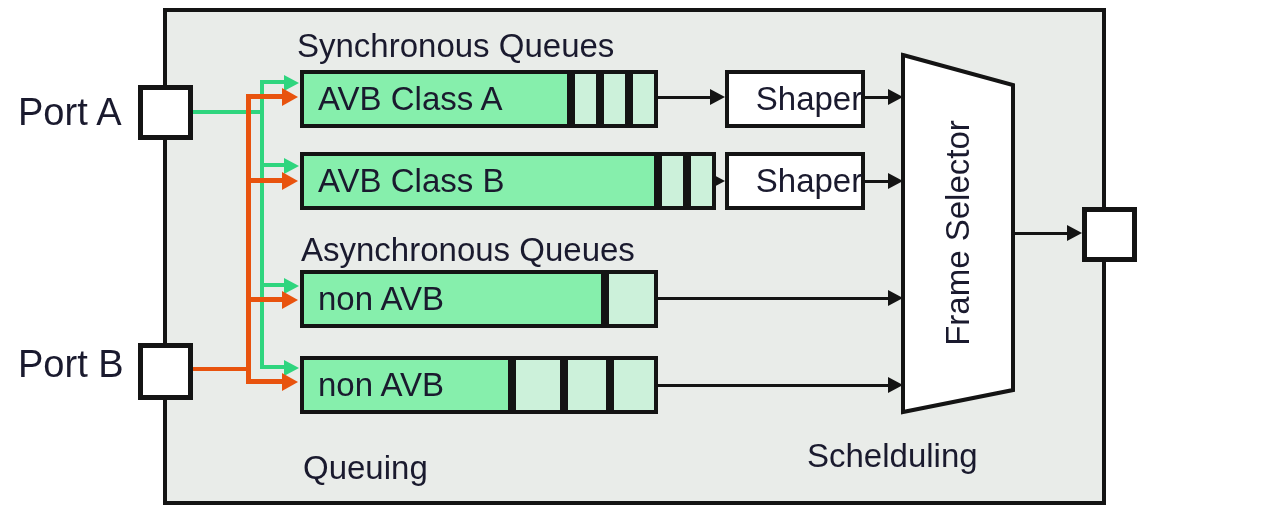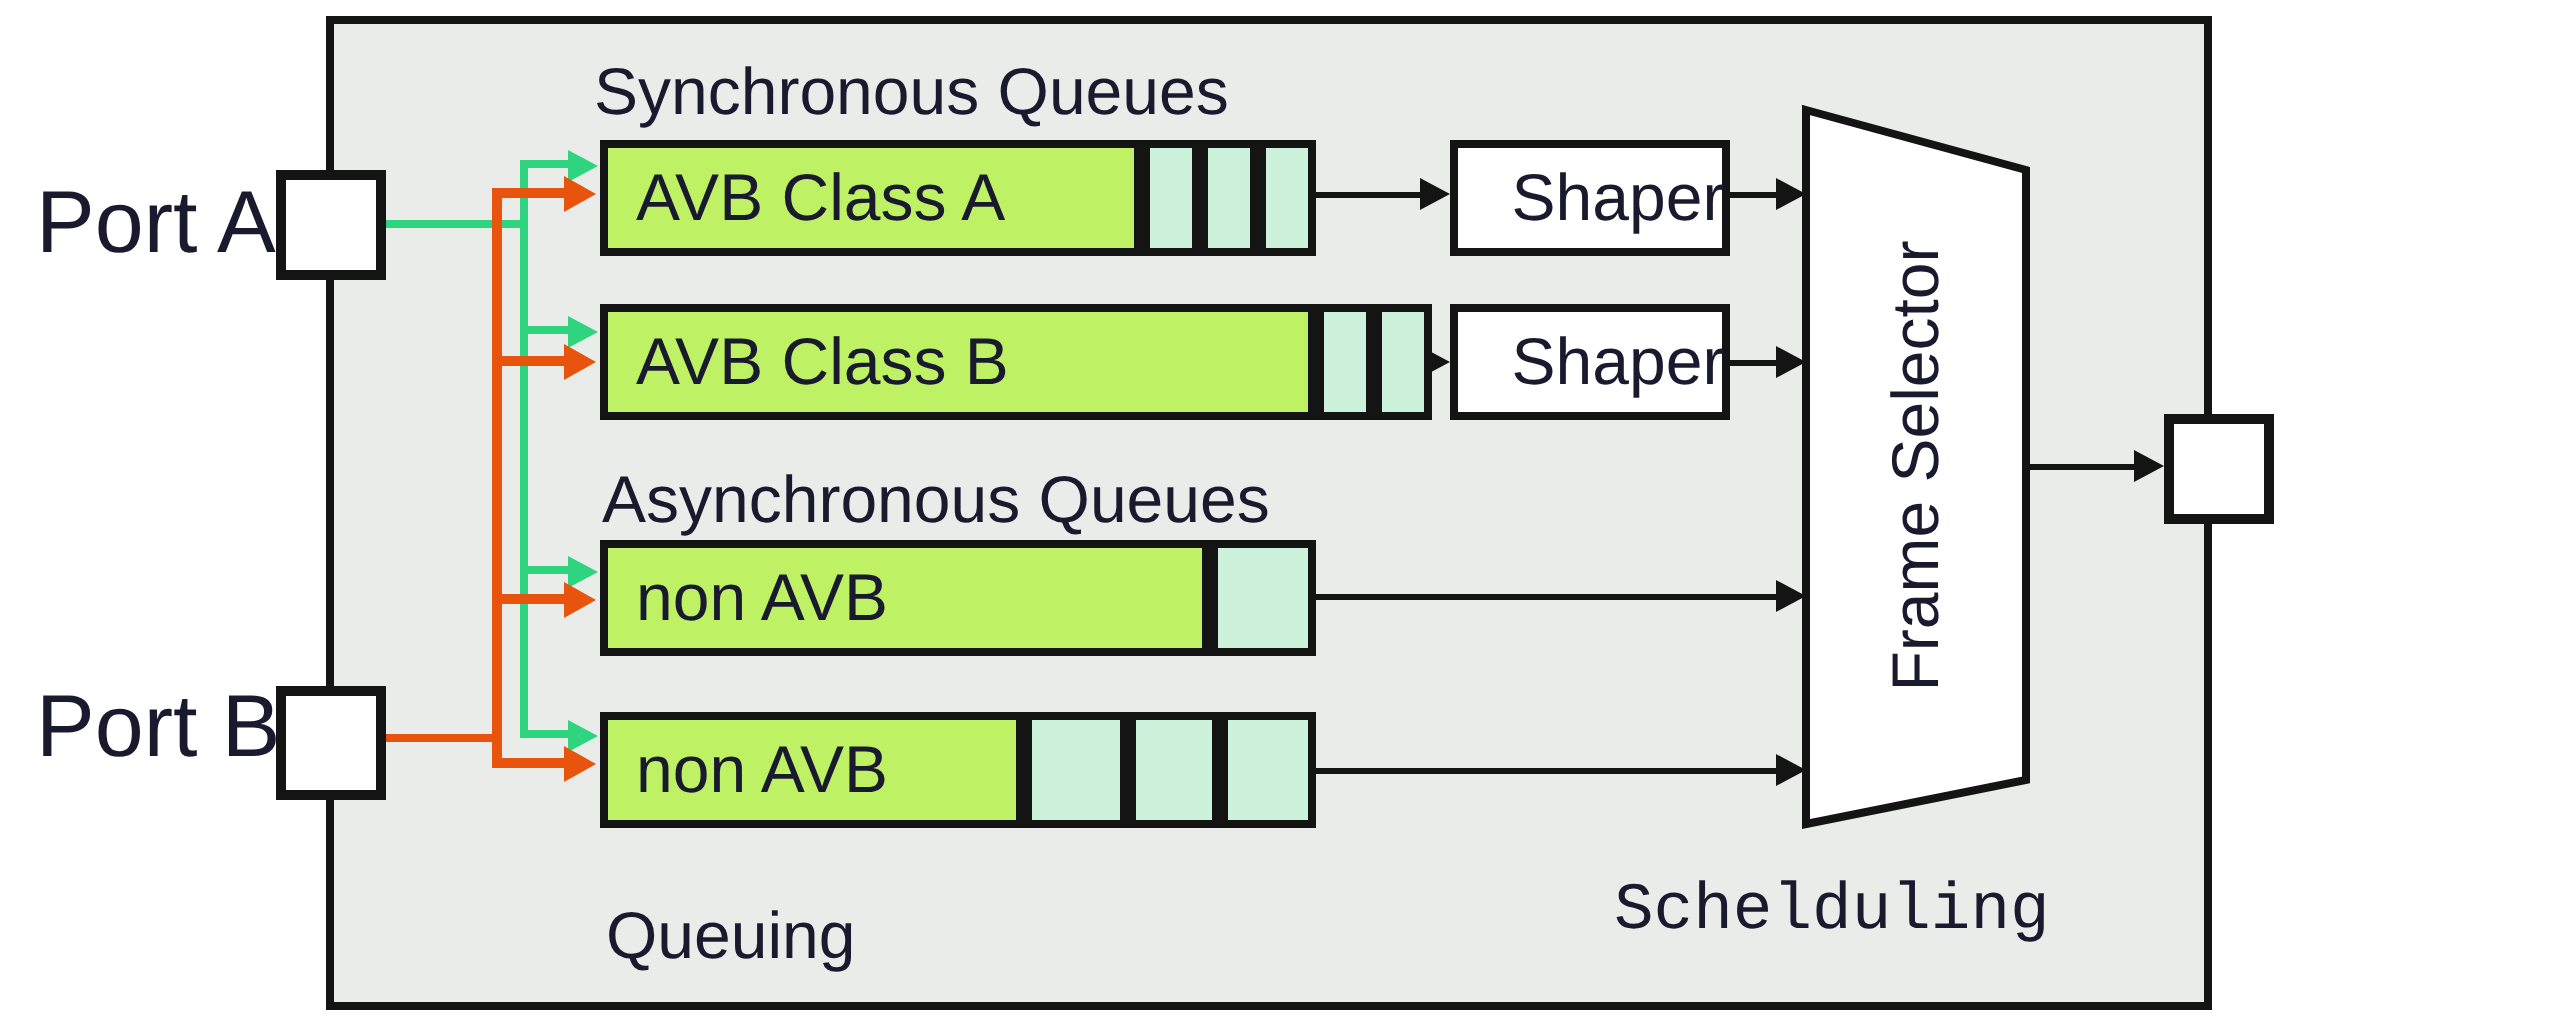--- a/index.html
+++ b/index.html
@@ -13,23 +13,23 @@
   .switch-box{
     background:var(--box-fill,#e9ece9);
     border:4px solid var(--line-black,#141414);
     box-sizing:border-box;
   }
   .port-square{
     background:#fff;border:5px solid var(--line-black,#141414);
     box-sizing:border-box;z-index:6;
   }
   .label{font-size:33px;line-height:40px;white-space:nowrap;z-index:5;}
-  .port-label{font-size:44px;}
+  .port-label{font-size:38px;}
   .queue-box{
-    background:#bef264;border:4px solid var(--line-black,#141414);
+    background:#86efac;border:4px solid var(--line-black,#141414);
     box-sizing:border-box;z-index:4;
   }
   .queue-text{
     position:absolute;left:14px;top:0;bottom:0;
     font-size:33px;line-height:50px;white-space:nowrap;
   }
   .frames{
     position:absolute;right:0;top:0;bottom:0;display:flex;z-index:2;
   }
   .frame-seg{
@@ -71,21 +71,21 @@
 </head>
 <body>
 
 <div class="stage">
 
   <div class="abs switch-box" style="left:163px;top:8px;width:943px;height:497px;"></div>
 
   <div class="abs label" style="left:297px;top:26px;">Synchronous Queues</div>
   <div class="abs label" style="left:301px;top:230px;">Asynchronous Queues</div>
   <div class="abs label" style="left:303px;top:448px;">Queuing</div>
-  <div class="abs label" style="left:807px;top:436px;font-family:Liberation Mono, monospace;">Schelduling</div>
+  <div class="abs label" style="left:807px;top:436px;">Schelduling</div>
 
   <div class="abs port-label label" style="left:18px;top:92px;">Port A</div>
   <div class="abs port-square" style="left:138px;top:85px;width:55px;height:55px;"></div>
 
   <div class="abs port-label label" style="left:18px;top:344px;">Port B</div>
   <div class="abs port-square" style="left:138px;top:343px;width:55px;height:57px;"></div>
 
   <div class="abs port-square" style="left:1082px;top:207px;width:55px;height:55px;"></div>
 
   <div class="abs gline" style="left:193px;top:110px;width:71px;height:4px;"></div>

